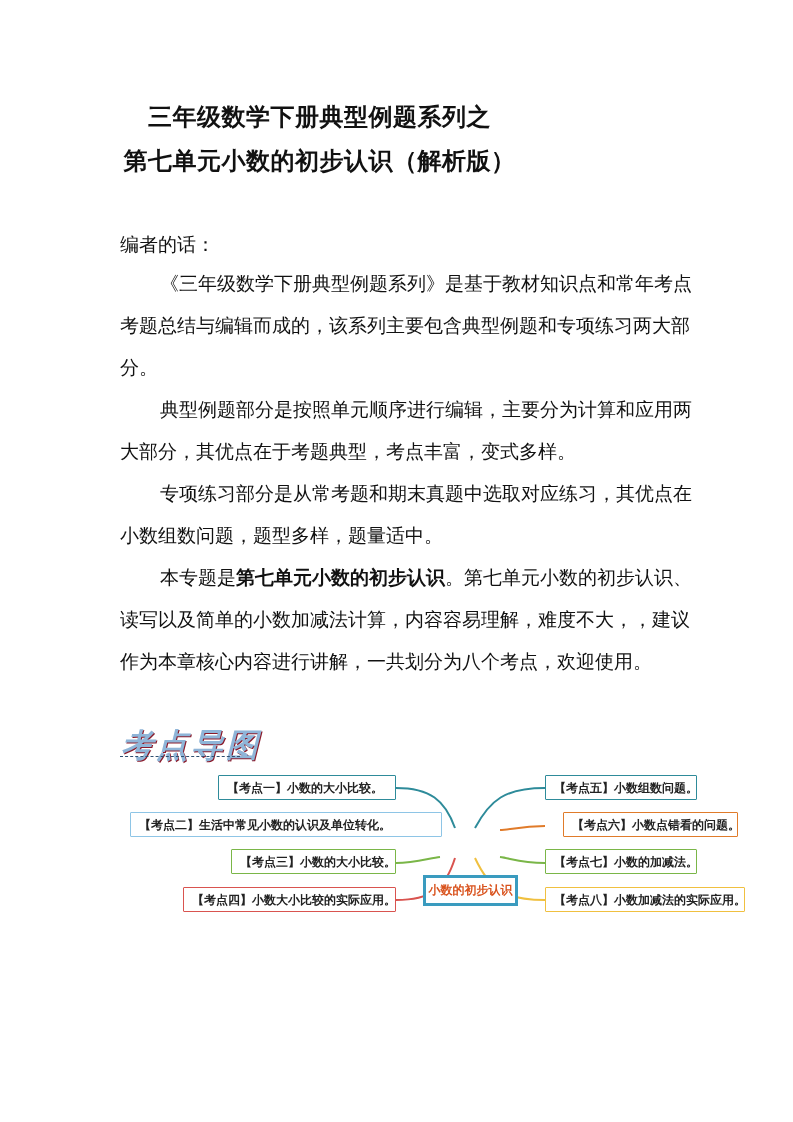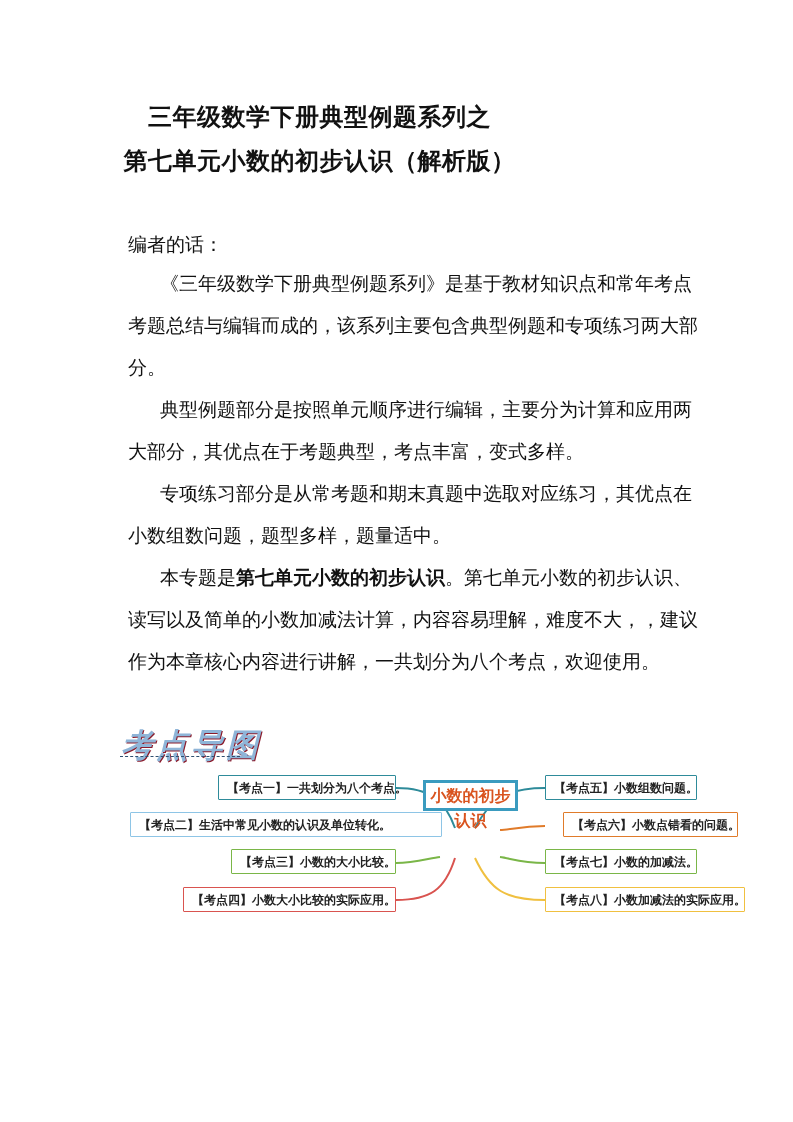--- a/index.html
+++ b/index.html
@@ -2,31 +2,31 @@
 <html><head>
 <meta charset="utf-8">
 <style>
   html, body { margin: 0; padding: 0; background: #ffffff; }
   body { width: 793px; height: 1122px; position: relative; overflow: hidden;
          font-family: "DejaVu Sans", "Liberation Sans", sans-serif; color: #111; }
   .title { position: absolute; left: 0; width: 639px; text-align: center;
            font-size: 24px; font-weight: bold; color: #111; letter-spacing: 0.5px; }
   .t1 { top: 101px; }
   .t2 { top: 145px; }
-  .para { position: absolute; left: 128px; width: 570px; font-size: 19px; line-height: 22px; white-space: nowrap; }
+  .para { position: absolute; left: 120px; width: 570px; font-size: 19px; line-height: 22px; white-space: nowrap; }
   .indent { left: 160px; }
   .bold { font-weight: bold; }
   .mm-title { position: absolute; left: 121px; top: 724px; font-size: 32px; font-style: italic; font-weight: bold;
               color: #8fb5d8; letter-spacing: 3px; text-shadow: 1px 1px 0 #8b1a2a; font-family: "DejaVu Serif", serif; }
   .mm-underline { position: absolute; left: 120px; top: 756px; width: 120px; border-top: 1px dashed #2f4f6f; }
   .node { position: absolute; height: 25px; border: 1.5px solid #2e8b9a; background: #fff; border-radius: 1px;
           font-size: 12px; font-weight: bold; color: #222; line-height: 25px; padding: 0 8px; box-sizing: border-box;
           white-space: nowrap; }
-  .center { position: absolute; left: 423px; top: 780px; width: 95px; height: 31px; border: 3px solid #3a9bbf;
-            box-sizing: border-box; background: #fff; color: #d9531e; font-weight: bold; font-size: 16px;
+  .center { position: absolute; left: 423px; top: 875px; width: 95px; height: 31px; border: 3px solid #3a9bbf;
+            box-sizing: border-box; background: #fff; color: #d9531e; font-weight: bold; font-size: 12px;
             line-height: 25px; text-align: center; }
   svg.links { position: absolute; left: 0; top: 0; }
 </style>
 </head>
 <body>
 
 <div class="title t1">三年级数学下册典型例题系列之</div>
 <div class="title t2">第七单元小数的初步认识（解析版）</div>
 
 <div class="para" style="top:233px;">编者的话：</div>
@@ -51,21 +51,21 @@
   <path d="M396 788 C 430 788, 445 800, 455 828" stroke="#2e8b9a" stroke-width="2" fill="none"></path>
   <path d="M396 826 C 420 826, 430 830, 440 830" stroke="#8ec5e6" stroke-width="2" fill="none"></path>
   <path d="M396 863 C 415 863, 430 858, 440 857" stroke="#7ab648" stroke-width="2" fill="none"></path>
   <path d="M396 900 C 430 900, 445 890, 455 858" stroke="#d9534f" stroke-width="2" fill="none"></path>
   <path d="M545 788 C 505 788, 490 800, 475 828" stroke="#2e8b9a" stroke-width="2" fill="none"></path>
   <path d="M545 826 C 520 826, 510 830, 500 830" stroke="#e07b2a" stroke-width="2" fill="none"></path>
   <path d="M545 863 C 520 863, 510 858, 500 857" stroke="#7ab648" stroke-width="2" fill="none"></path>
   <path d="M545 900 C 505 900, 490 890, 475 858" stroke="#f0c040" stroke-width="2" fill="none"></path>
 </svg>
 
-<div class="node" style="left:218px; top:775px; width:178px; border-color:#2e8b9a;">【考点一】一共划分为八个考点。</div>
+<div class="node" style="left:218px; top:775px; width:178px; border-color:#2e8b9a;">【考点一】小数的大小比较。</div>
 <div class="node" style="left:130px; top:812px; width:312px; border-color:#8ec5e6;">【考点二】生活中常见小数的认识及单位转化。</div>
 <div class="node" style="left:231px; top:849px; width:165px; border-color:#7ab648;">【考点三】小数的大小比较。</div>
 <div class="node" style="left:183px; top:887px; width:213px; border-color:#d9534f;">【考点四】小数大小比较的实际应用。</div>
 
 <div class="center">小数的初步认识</div>
 
 <div class="node" style="left:545px; top:775px; width:152px; border-color:#2e8b9a;">【考点五】小数组数问题。</div>
 <div class="node" style="left:563px; top:812px; width:175px; border-color:#e07b2a;">【考点六】小数点错看的问题。</div>
 <div class="node" style="left:545px; top:849px; width:152px; border-color:#7ab648;">【考点七】小数的加减法。</div>
 <div class="node" style="left:545px; top:887px; width:200px; border-color:#f0c040;">【考点八】小数加减法的实际应用。</div>

